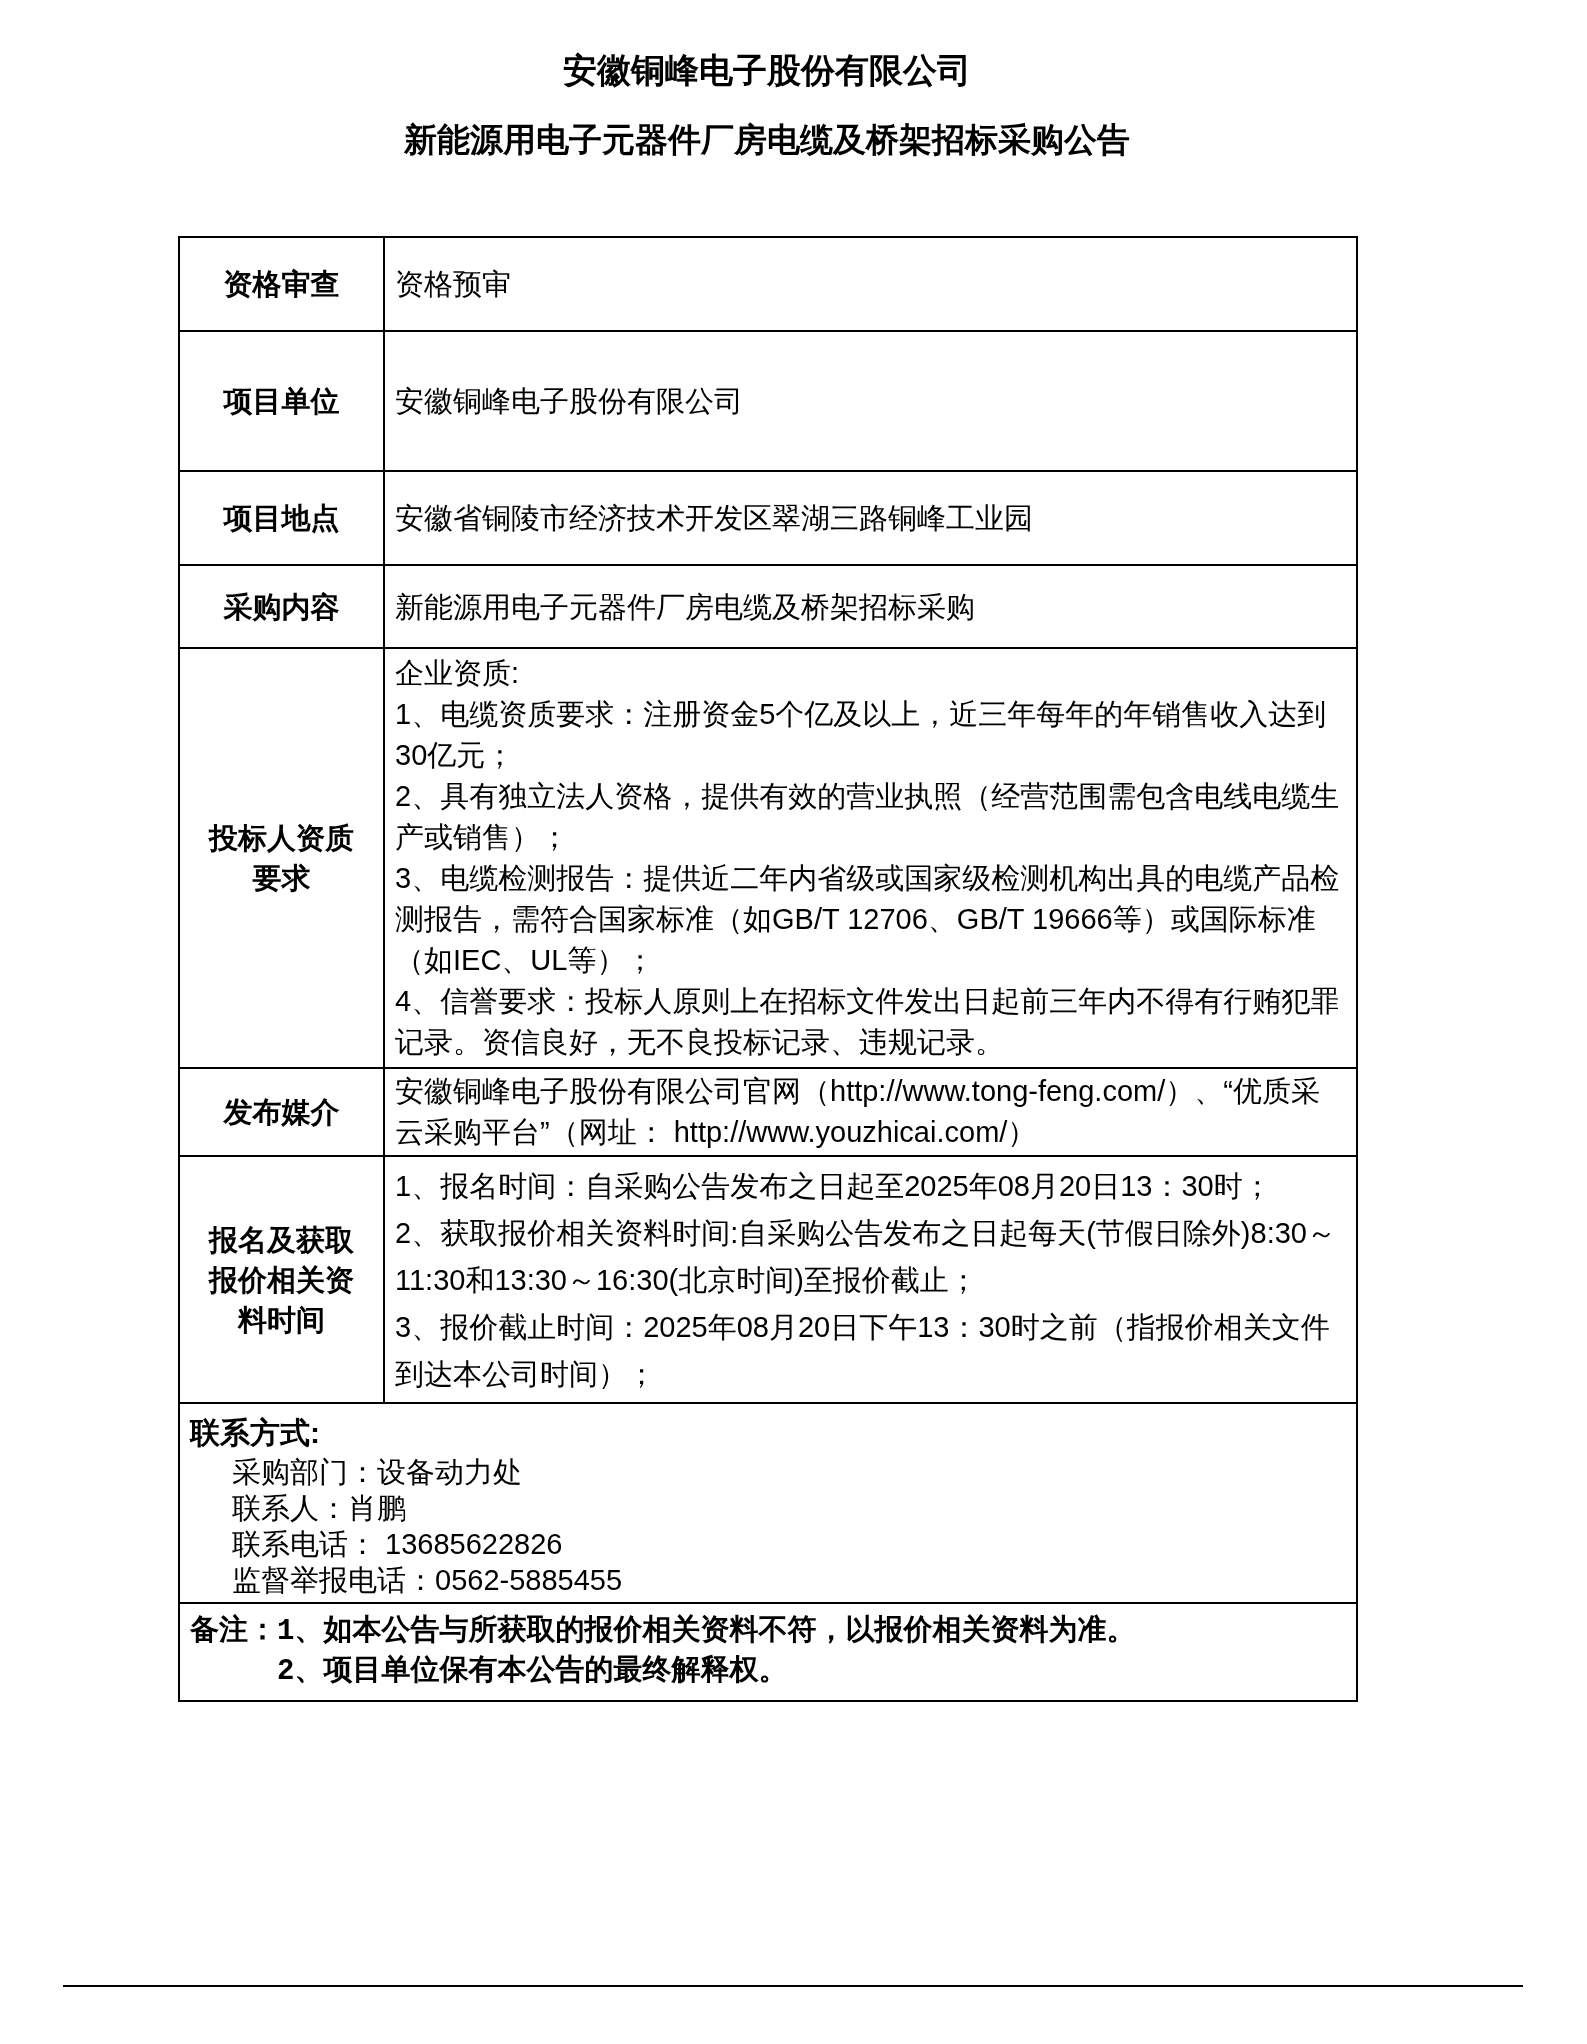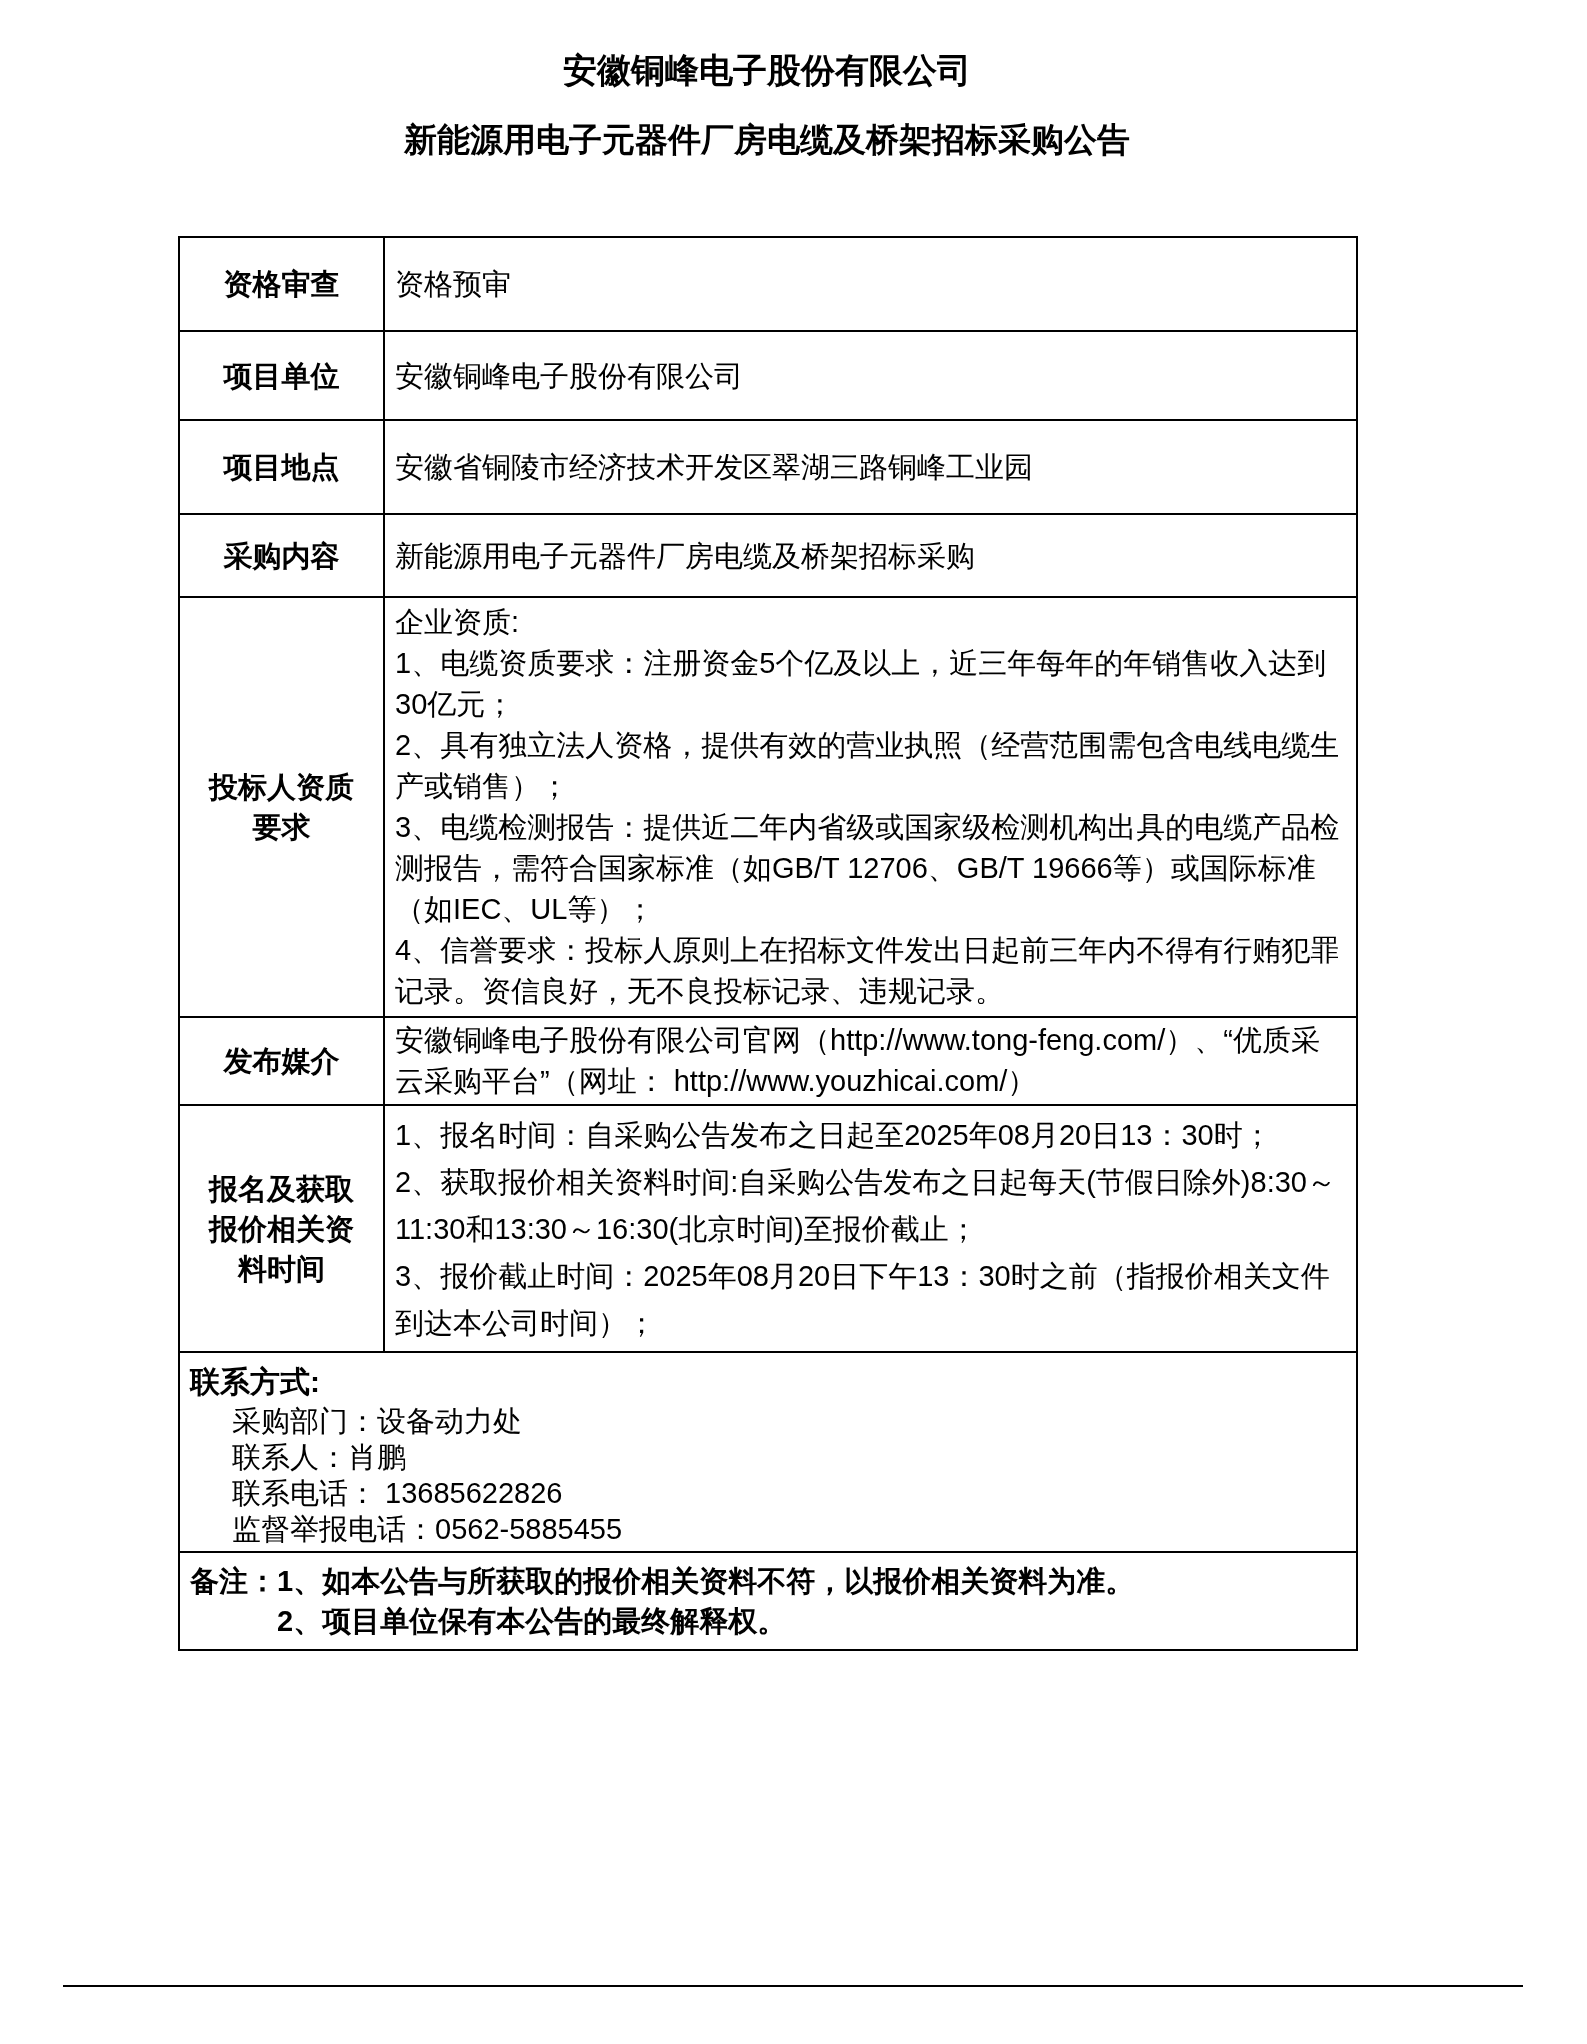--- a/index.html
+++ b/index.html
@@ -30,21 +30,21 @@
   td.lbl .narrow { width:152px; margin:16px auto; }
   td.val { padding:4px 10px; vertical-align:middle; line-height:40px; }
   td.val.center { text-align:center; }
   td.val.top { vertical-align:top; }
   .q-item   { line-height:41px; }
   .sch-item { line-height:47px; }
   .media-text { line-height:41px; }
   .contact-cell { padding:8px 10px 4px 10px; vertical-align:top; }
   .contact-heading { font-weight:bold; font-size:30px; line-height:42px; }
   .contact-line { margin-left:42px; line-height:36px; }
-  .remarks-cell { padding:8px 10px; vertical-align:top; font-weight:bold; }
+  .remarks-cell { padding:8px 10px; vertical-align:top; font-weight:bold;font-family:Liberation Mono, monospace; }
   .remarks-flex { display:flex; }
   .remark-label { white-space:nowrap; line-height:40px; }
   .remark-item { line-height:40px; }
   .footer-rule {
     position:absolute; left:63px; top:1985px; width:1460px; height:2px;
     background:#000000;
   }
 </style>
 </head>
 <body>
@@ -64,21 +64,21 @@
       </colgroup>
 
       <tbody>
 
 
       <tr style="height:94px">
         <td class="lbl">资格审查</td>
         <td class="val" colspan="3">资格预审</td>
       </tr>
 
-      <tr style="height:89px">
+      <tr style="height:140px">
         <td class="lbl">项目单位</td>
         <td class="val" colspan="3">安徽铜峰电子股份有限公司</td>
       </tr>
 
       <tr style="height:94px">
         <td class="lbl">项目地点</td>
         <td class="val" colspan="3">安徽省铜陵市经济技术开发区翠湖三路铜峰工业园</td>
       </tr>
 
       <tr style="height:83px">

